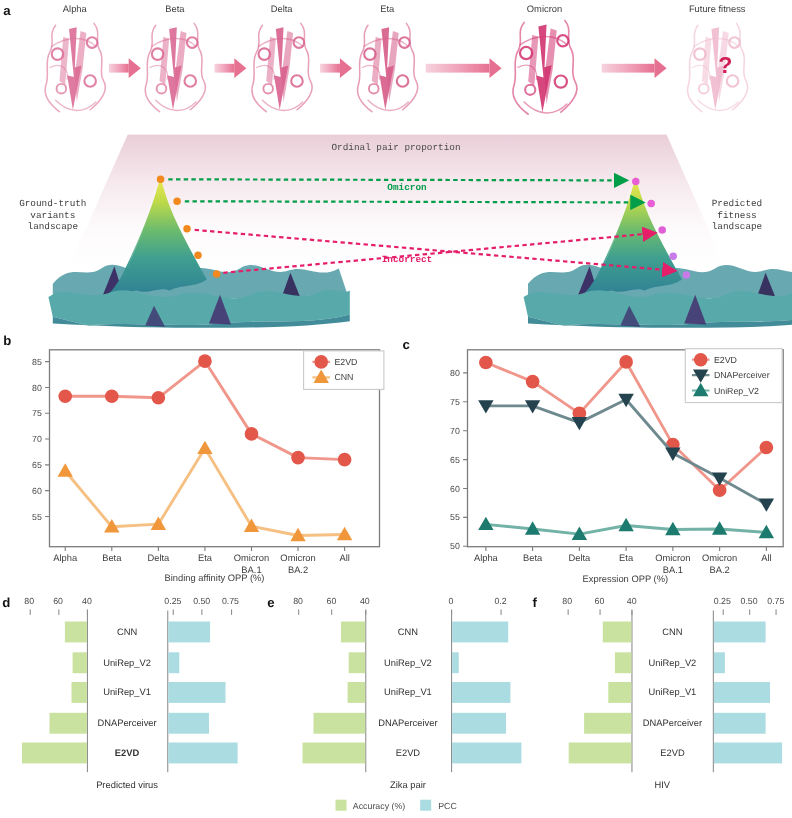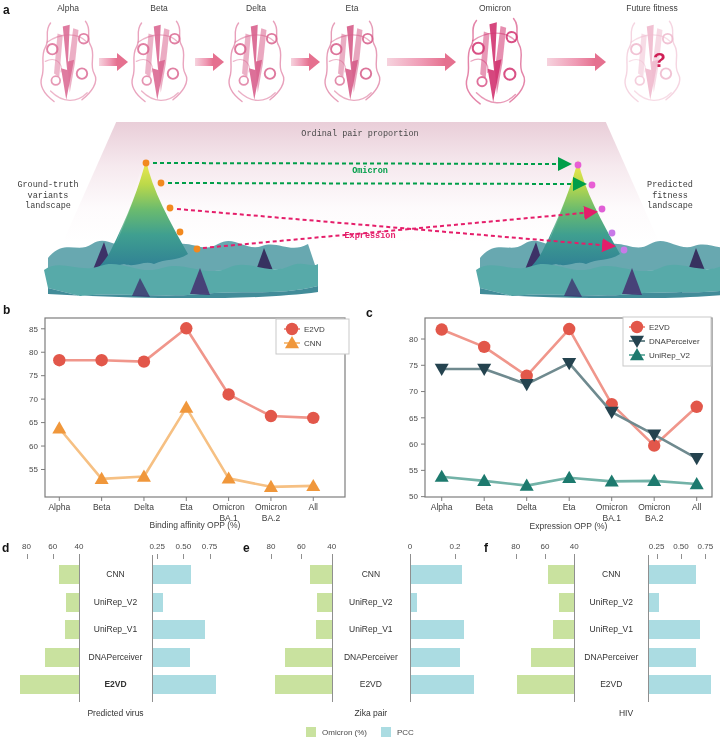--- a/index.html
+++ b/index.html
@@ -155,21 +155,21 @@
         <circle cx="170" cy="90" r="3.4" fill="#f2891f"></circle>
         <circle cx="180" cy="114" r="3.4" fill="#f2891f"></circle>
         <circle cx="197" cy="131" r="3.4" fill="#f2891f"></circle>
         <circle cx="578" cy="47" r="3.4" fill="#e85ed4"></circle>
         <circle cx="592" cy="67" r="3.4" fill="#e85ed4"></circle>
         <circle cx="602" cy="91" r="3.4" fill="#e05fd6"></circle>
         <circle cx="612" cy="115" r="3.4" fill="#c87ae8"></circle>
         <circle cx="624" cy="132" r="3.4" fill="#c87ae8"></circle>
       </svg>
     <div class="pair-label" id="correct-label" style="left:330px;top:48px;color:#009e49;width:80px;text-align:center">Omicron</div>
-    <div class="pair-label" id="incorrect-label" style="left:330px;top:113px;color:#e51e6a;width:80px;text-align:center">Expression</div>
+    <div class="pair-label" id="incorrect-label" style="left:330px;top:113px;color:#e51e6a;width:80px;text-align:center">Incorrect</div>
   </div>
 
   <div class="chart" id="chart-b" style="left:0;top:300px;width:360px;height:244px"><svg width="360" height="244">
         <rect x="45" y="18" width="300" height="179" fill="none" stroke="#7d7d7d" stroke-width="1.2"></rect>
         <line x1="41" y1="28.78699999999999" x2="45" y2="28.78699999999999" stroke="#7d7d7d" stroke-width="1"></line>
         <text x="38" y="31.58699999999999" text-anchor="end" font-size="8" fill="#4a4a4a">85</text>
         <line x1="41" y1="52.23699999999999" x2="45" y2="52.23699999999999" stroke="#7d7d7d" stroke-width="1"></line>
         <text x="38" y="55.036999999999985" text-anchor="end" font-size="8" fill="#4a4a4a">80</text>
         <line x1="41" y1="75.68699999999998" x2="45" y2="75.68699999999998" stroke="#7d7d7d" stroke-width="1"></line>
         <text x="38" y="78.48699999999998" text-anchor="end" font-size="8" fill="#4a4a4a">75</text>
@@ -372,27 +372,27 @@
       <div class="row-label" style="left: 96.3px; top: 52.5px; width: 70px;">UniRep_V2</div>
       <div class="hbar" style="left: 72.7645px; top: 80px; width: 21.5355px; background: rgb(201, 226, 159);"></div>
       <div class="hbar" style="left: 169.3px; top: 80px; width: 50.2068px; background: rgb(171, 220, 226);"></div>
       <div class="row-label" style="left: 96.3px; top: 80px; width: 70px;">UniRep_V1</div>
       <div class="hbar" style="left: 51.0825px; top: 107.5px; width: 43.2175px; background: rgb(201, 226, 159);"></div>
       <div class="hbar" style="left: 169.3px; top: 107.5px; width: 46.3148px; background: rgb(171, 220, 226);"></div>
       <div class="row-label" style="left: 96.3px; top: 107.5px; width: 70px;">DNAPerceiver</div>
       <div class="hbar" style="left: 37.3115px; top: 135px; width: 56.9885px; background: rgb(201, 226, 159);"></div>
       <div class="hbar" style="left: 169.3px; top: 135px; width: 61.8828px; background: rgb(171, 220, 226);"></div>
       <div class="row-label" style="left: 96.3px; top: 135px; width: 70px;">E2VD</div>
-      <div class="pyr-title" style="left: 86px;">HIV</div>
+      <div class="pyr-title" style="left: 62px;">HIV</div>
     </div>
 
   <div class="bottom-legend">
     <span class="leg-item">
       <span class="sw" style="background: rgb(201, 226, 159);"></span>
-      <span>Omicron (%)</span>
+      <span>Accuracy (%)</span>
     </span>
     <span class="leg-item">
       <span class="sw" style="background: rgb(171, 220, 226);"></span>
       <span>PCC</span>
     </span>
   </div>
 
 </div>
 
 </body></html>

